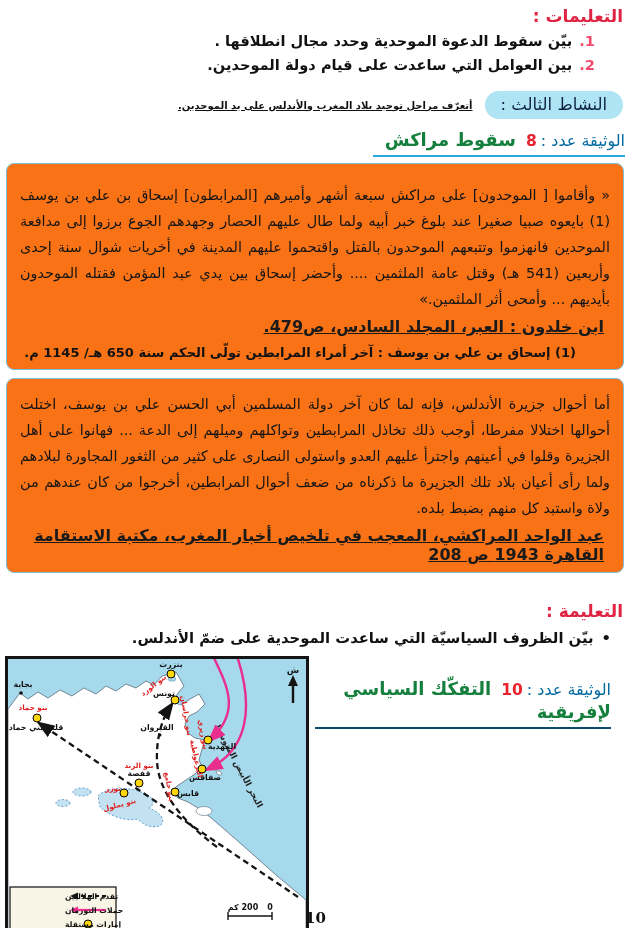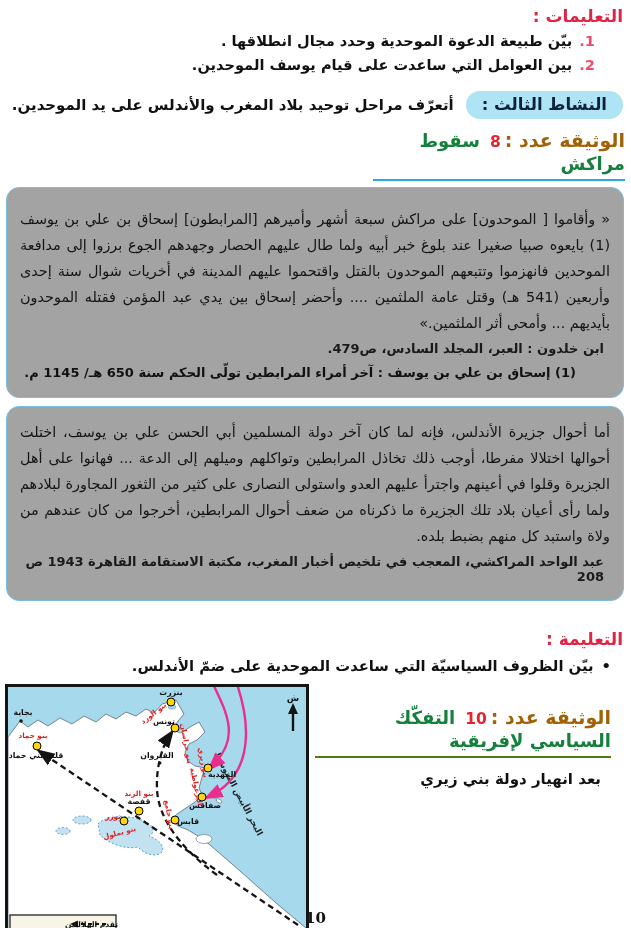--- a/index.html
+++ b/index.html
@@ -11,44 +11,44 @@
   }
   .inner{padding:4px 6px 0 5px;}
   .sec-heading{
     margin:2px 2px 4px 0; font-size:17px; font-weight:bold; color:#e02443;
   }
   .inst-item{display:flex; gap:7px; margin:2px 30px 3px 0; font-weight:bold; font-size:14.6px; line-height:21px;}
   .inst-num{color:#ef4a6b; font-weight:bold;}
   .activity-row{display:flex; align-items:center; gap:12px; margin:16px 2px 10px 0;}
   .activity-badge{
     background:#aee4f4; border-radius:15px; padding:4px 16px 5px;
-    font-weight:bold; font-size:16.5px; color:#0e2240; white-space:nowrap;
-  }
-  .activity-text{font-weight:bold; font-size:15px;}
+    font-weight:normal; font-size:16.5px; color:#0e2240; white-space:nowrap;
+  }
+  .activity-text{font-weight:bold; font-size:10px;text-decoration:underline;}
   .doc-head{
     text-align:right; border-bottom:2px solid #29a9dc; padding-bottom:3px;
     margin:10px 0 6px 0; line-height:22px;
   }
   .doc-head.w8{width:252px;}
   .doc-head.w9{width:100%;}
-  .doc-label{color:#a16207; font-size:19px; font-weight:bold;}
+  .doc-label{color:#0369a1; font-size:16px; font-weight:normal;}
   .doc-num{color:#e8232e; font-size:15.5px; font-weight:bold; padding:0 4px;}
   .doc-title{color:#15803d; font-size:18px; font-weight:bold; padding-right:6px;}
   .doc-box{
-    border:1.5px solid #79bedd; border-radius:13px; background:#a3a3a3;
-    margin:6px 1px 8px 1px; padding:18px 13px 15px 13px;
+    border:1.5px solid #79bedd; border-radius:8px; background:#f97316;
+    margin:6px 1px 8px 1px; padding:18px 13px 7px 13px;
   }
   .doc-box.b9{padding-top:12px;}
   .doc-body{margin:0; font-size:14.4px; line-height:26px; text-align:justify; font-weight:normal; color:#141414;}
-  .doc-source{margin:5px 6px 1px 0; font-size:13px; font-weight:bold; color:#1a1a1a;}
+  .doc-source{margin:5px 6px 1px 0; font-size:16px; font-weight:bold; color:#1a1a1a;text-decoration:underline;}
   .doc-footnote{margin:9px 34px 2px 0; font-size:13px; font-weight:bold;}
   .bullet-line{display:flex; gap:8px; margin:8px 14px 8px 0; font-weight:bold; font-size:14.8px;}
   .bottom-row{display:flex; align-items:flex-start; margin-top:10px;}
   .doc10-col{flex:1; padding:12px 14px 0 6px;}
-  .doc-head.w10{border-bottom:2px solid #4d7c0f; width:auto;}
+  .doc-head.w10{border-bottom:2px solid #0c4a6e; width:auto;}
   .doc10-sub{font-weight:bold; font-size:15px; margin:12px 10px 0 0; text-align:right;}
   .map-frame{
     width:298px; height:289px; border:3px solid #141414; background:#a6d9ec;
     flex:0 0 auto;
   }
   .map-frame svg{display:block;}
   .page-num{
     position:absolute; bottom:1px; left:50%; transform:translateX(-50%);
     font-family:"DejaVu Serif","Liberation Serif",serif; font-weight:bold; font-size:15px; color:#111;
   }
@@ -63,25 +63,25 @@
 </head>
 <body>
 
 <div class="page">
   <div class="inner">
 
     <h2 class="sec-heading">التعليمات :</h2>
 
     <div class="inst-item">
       <span class="inst-num">1.</span>
-      <span>بيّن طبيعة الدعوة الموحدية وحدد مجال انطلاقها .</span>
+      <span>بيّن سقوط الدعوة الموحدية وحدد مجال انطلاقها .</span>
     </div>
     <div class="inst-item">
       <span class="inst-num">2.</span>
-      <span>بين العوامل التي ساعدت على قيام يوسف الموحدين.</span>
+      <span>بين العوامل التي ساعدت على قيام دولة الموحدين.</span>
     </div>
 
     <div class="activity-row">
       <span class="activity-badge">النشاط الثالث :</span>
       <span class="activity-text">أتعرّف مراحل توحيد بلاد المغرب والأندلس على يد الموحدين.</span>
     </div>
 
     <div class="doc-head w8">
       <span class="doc-label">الوثيقة عدد :</span><span class="doc-num">8</span><span class="doc-title">سقوط مراكش</span>
     </div>
@@ -104,21 +104,20 @@
       <span>•</span>
       <span>بيّن الظروف السياسيّة التي ساعدت الموحدية على ضمّ الأندلس.</span>
     </div>
 
     <div class="bottom-row">
 
       <div class="doc10-col">
         <div class="doc-head w10">
           <span class="doc-label">الوثيقة عدد :</span><span class="doc-num">10</span><span class="doc-title">التفكّك السياسي لإفريقية</span>
         </div>
-        <div class="doc10-sub">بعد انهيار دولة بني زيري</div>
       </div>
 
       <div class="map-frame">
         <svg width="298" height="289" viewBox="0 0 298 289" xmlns="http://www.w3.org/2000/svg">
           <defs>
             <marker id="mpink" markerWidth="9" markerHeight="8" refX="5" refY="3" orient="auto">
               <path d="M0,0 L8,3 L0,6 Z" fill="#ea2e8d"></path>
             </marker>
             <marker id="mblack" markerWidth="9" markerHeight="8" refX="5" refY="3" orient="auto">
               <path d="M0,0 L8,3 L0,6 Z" fill="#141414"></path>

